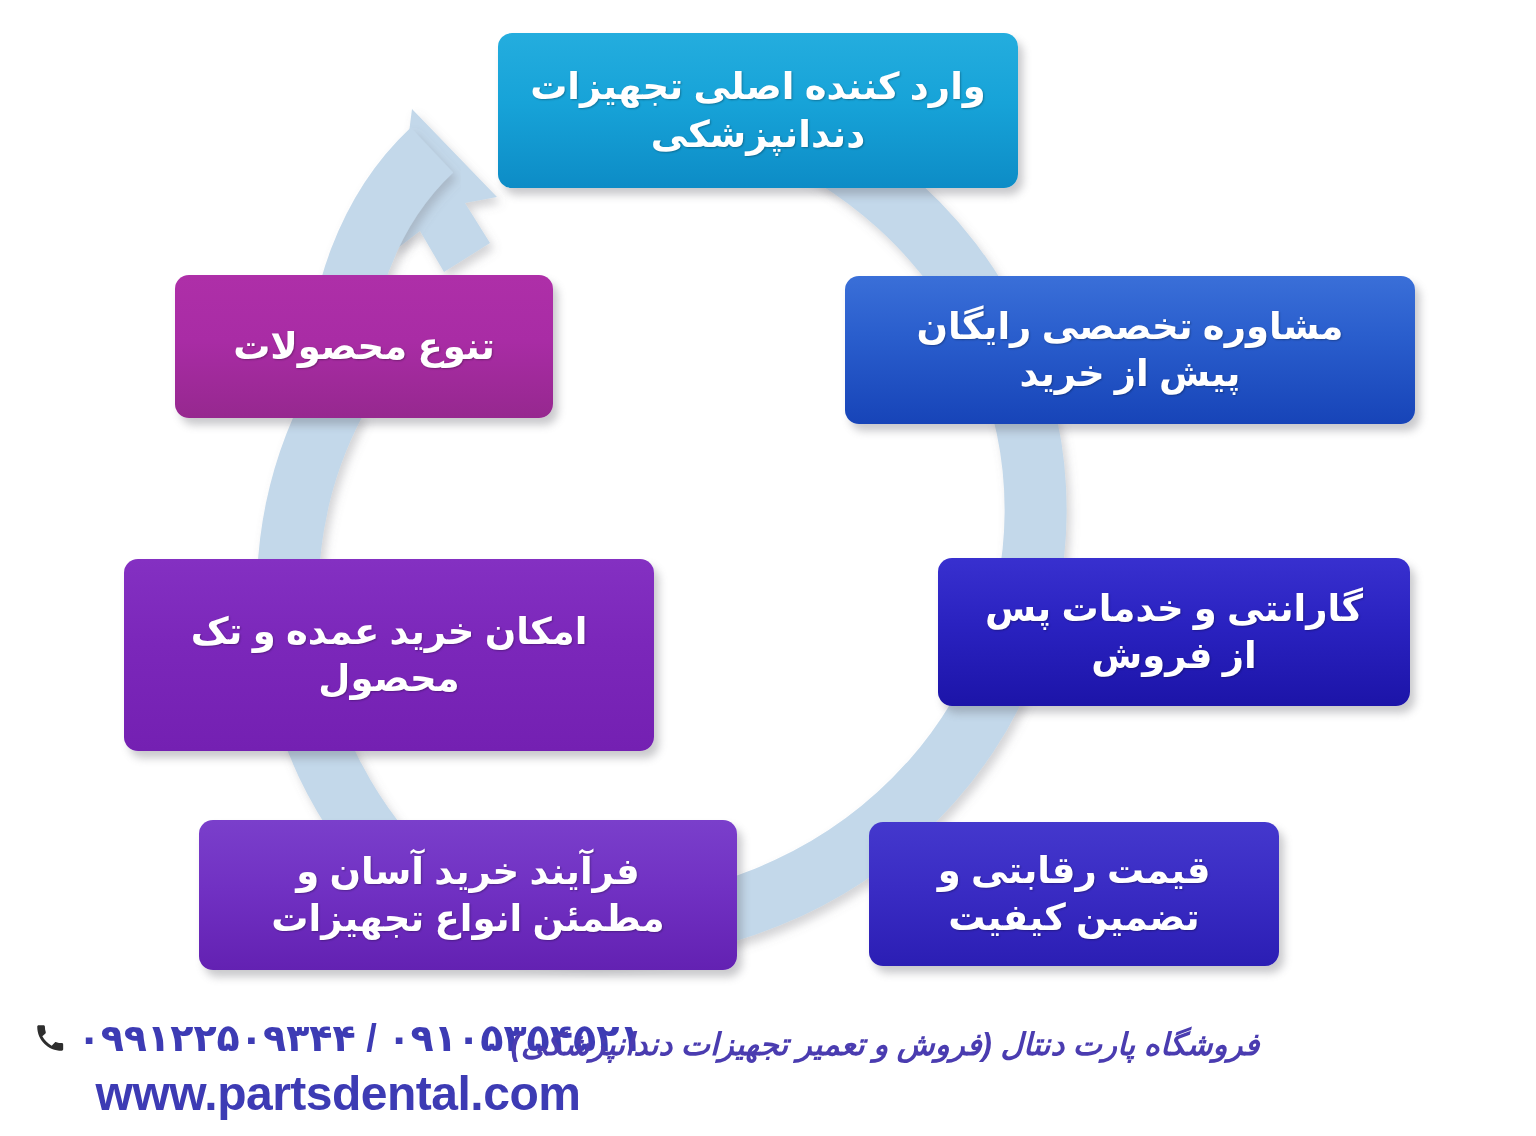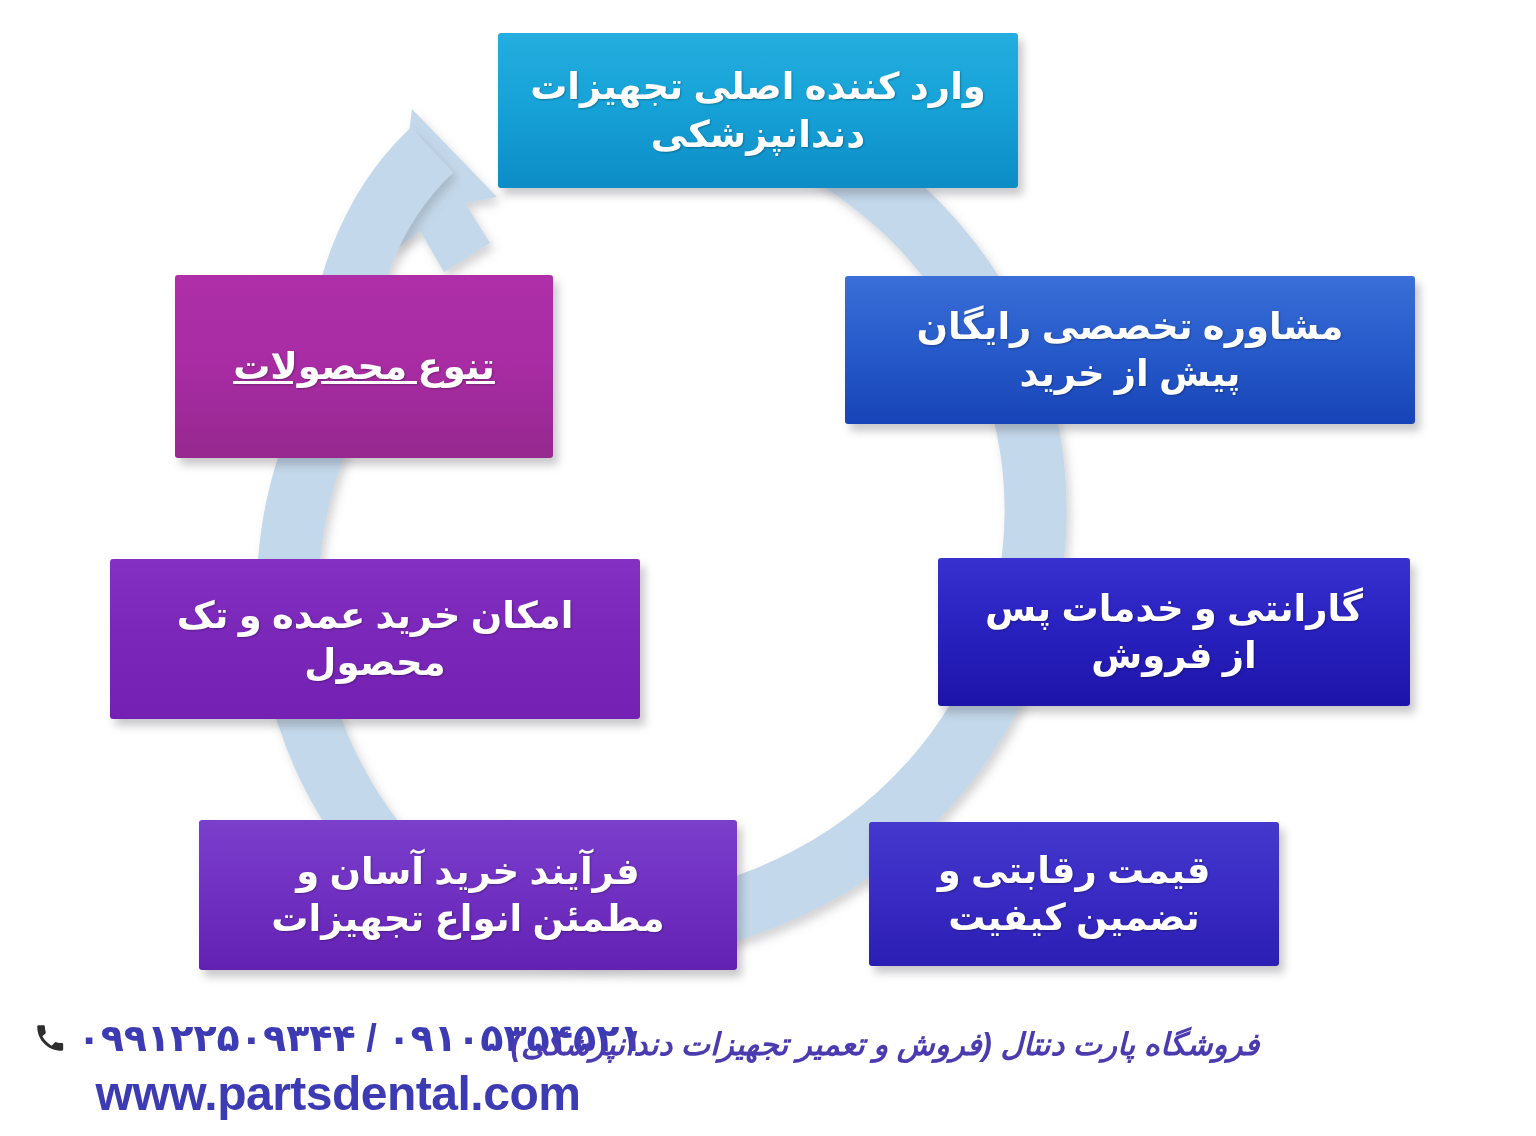--- a/index.html
+++ b/index.html
@@ -27,21 +27,21 @@
     width: 1536px;
     height: 1136px;
     z-index: 1;
     pointer-events: none;
   }
 
   
   .node {
     position: absolute;
     z-index: 3;
-    border-radius: 3px;
+    border-radius: 14px;
     display: flex;
     align-items: center;
     justify-content: center;
     text-align: center;
     color: #ffffff;
     font-weight: bold;
     line-height: 1.28;
     padding: 6px 32px;
     box-sizing: border-box;
     box-shadow: 5px 7px 9px rgba(90, 90, 100, 0.33);
@@ -100,37 +100,36 @@
     top: 812px;
     width: 538px;
     height: 150px;
     font-size: 37px;
     background: linear-gradient(180deg, #7a3fcb 0%, #7131c3 45%, #6321b2 100%);
     margin-top: 8px;
   }
 
   
   #node-bulk {
-    left: 110px;
+    left: 124px;
     top: 559px;
     width: 530px;
-    height: 160px;
+    height: 192px;
     font-size: 37px;
     background: linear-gradient(180deg, #8430c2 0%, #7b27ba 45%, #7420b2 100%);
   }
 
   
   #node-variety {
     left: 175px;
     top: 275px;
     width: 378px;
-    height: 183px;
+    height: 143px;
     font-size: 37px;
     background: linear-gradient(180deg, #ae2fa8 0%, #a92ca5 45%, #96288f 100%);
-    text-decoration: underline;
   }
 
   
   .footer {
     position: absolute;
     left: 0;
     top: 1000px;
     width: 1340px;
     height: 136px;
     z-index: 4;

